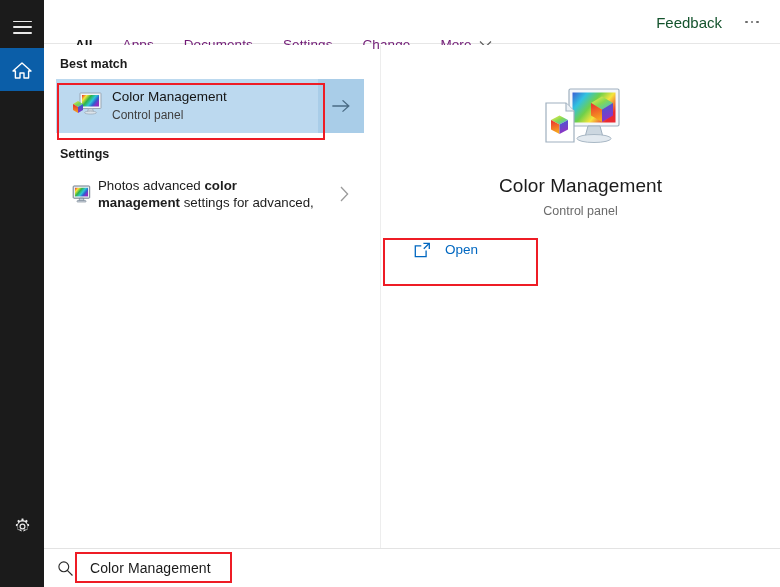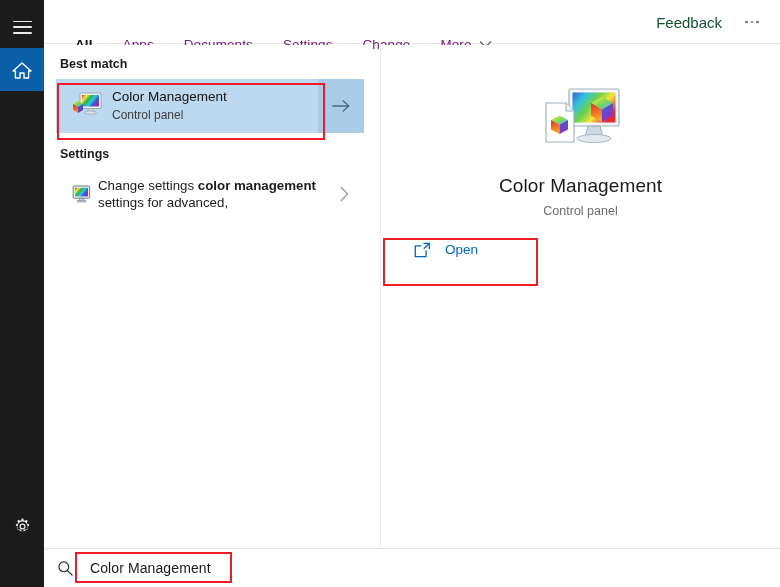--- a/index.html
+++ b/index.html
@@ -439,21 +439,21 @@
     <div class="setting-row">
       <div class="setting-icon">
         <svg width="19" height="18" viewBox="0 0 19 18">
           <rect x="1.2" y="1" width="16.5" height="12.2" rx="0.8" fill="#e9eef3" stroke="#6f7d8b" stroke-width="1"></rect>
           <rect x="3" y="2.8" width="13" height="8.6" fill="url(#specA)"></rect>
           <path d="M7.6 13.2 L11.4 13.2 L12.1 16 L6.9 16 Z" fill="#c3ced8" stroke="#6f7d8b" stroke-width="0.7"></path>
           <rect x="5" y="15.6" width="9" height="1.4" rx="0.5" fill="#d6dee6" stroke="#6f7d8b" stroke-width="0.6"></rect>
         </svg>
       </div>
       <div class="setting-text">
-        <span>Change settings </span><b>color</b><span> </span><b>management</b><span> settings for advanced,</span>
+        <span>Photos advanced </span><b>color</b><span> </span><b>management</b><span> settings for advanced,</span>
       </div>
       <div class="setting-chev">
         <svg width="11" height="18" viewBox="0 0 11 18">
           <path d="M2 2 L8.6 9 L2 16" fill="none" stroke="#9b9b9b" stroke-width="1.3"></path>
         </svg>
       </div>
     </div>
   </div>
 
   <div class="preview">

